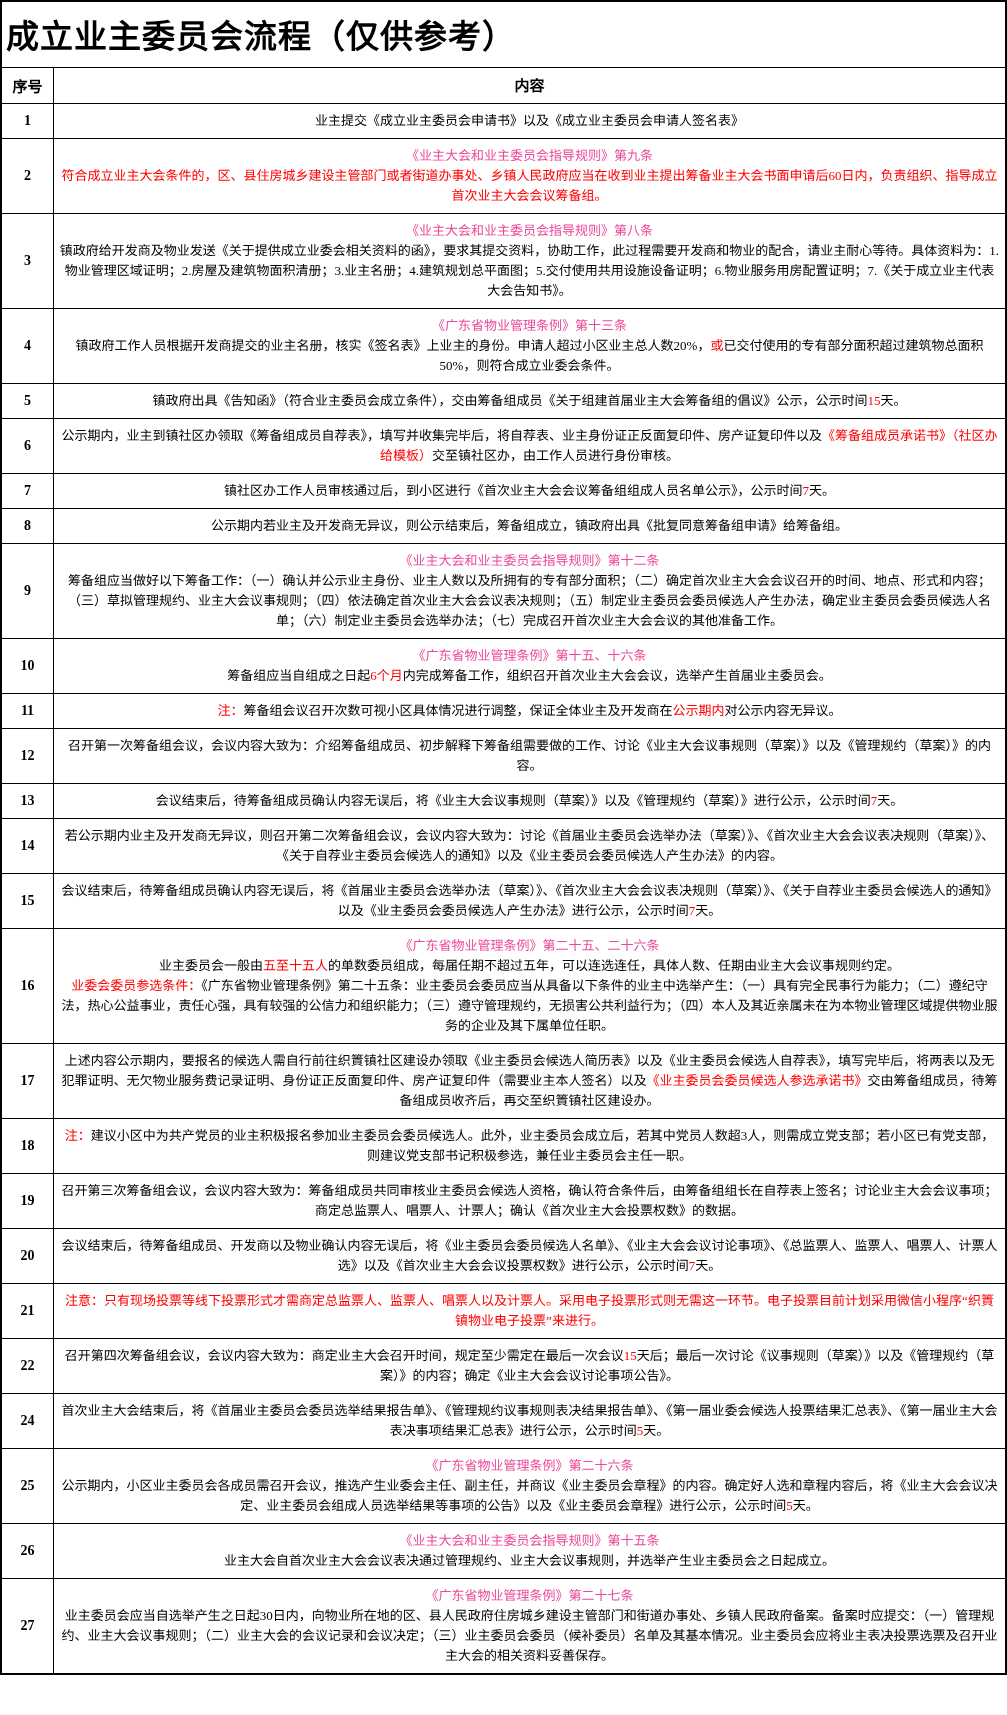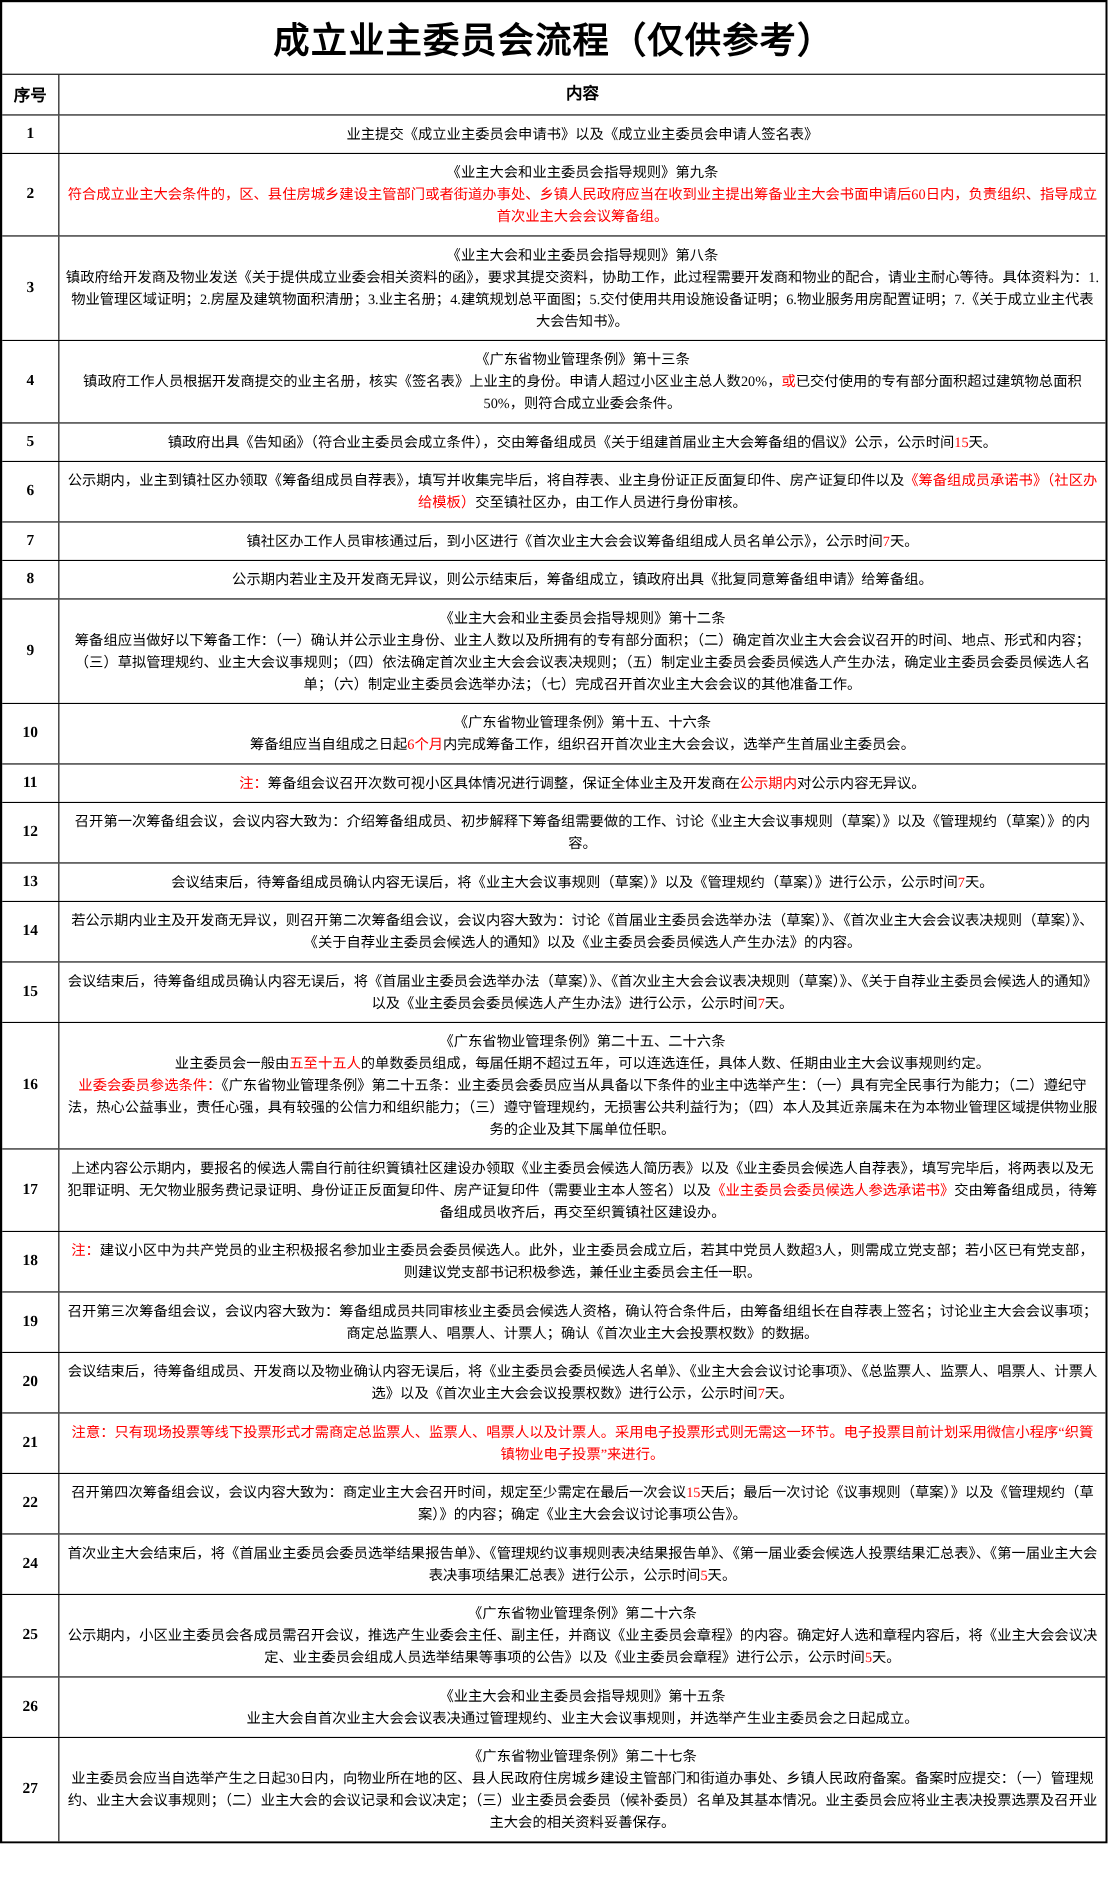--- a/index.html
+++ b/index.html
@@ -5,21 +5,21 @@
   html, body { margin: 0; padding: 0; background: #fff; }
   body { font-family: "Liberation Serif", "DejaVu Serif", serif; color: #000; }
   .sheet {
     width: 1007px;
     box-sizing: border-box;
     border: 2px solid #000;
     background: #fff;
   }
   .title-cell {
     border-bottom: 1px solid #000;
-    text-align: center;
+    text-align: left;
     font-size: 33px;
     font-weight: bold;
     padding: 8px 4px 9px 4px;
     letter-spacing: 1px;
   }
   .header-row { display: flex; border-bottom: 1px solid #000; }
   .header-row .cell { font-weight: bold; font-size: 15px; display: flex; align-items: center; justify-content: center; padding: 7px 2px; }
   .row { display: flex; border-bottom: 1px solid #000; }
   .row:last-child { border-bottom: none; }
   .cell-num {
@@ -38,21 +38,21 @@
     padding: 7px 5px;
     font-size: 13px;
     line-height: 20px;
     text-align: center;
     box-sizing: border-box;
     display: flex;
     flex-direction: column;
     justify-content: center;
   }
   .para { }
-  .ref { color: #000000; }
+  .ref { color: #ec4899; }
   .red { color: #FF0000; }
 </style>
 </head>
 <body>
 
 <div class="sheet">
   <div class="title-cell">成立业主委员会流程（仅供参考）</div>
   <div class="header-row">
     <div class="cell cell-num">序号</div>
     <div class="cell cell-content" style="padding:7px 2px;">内容</div>

